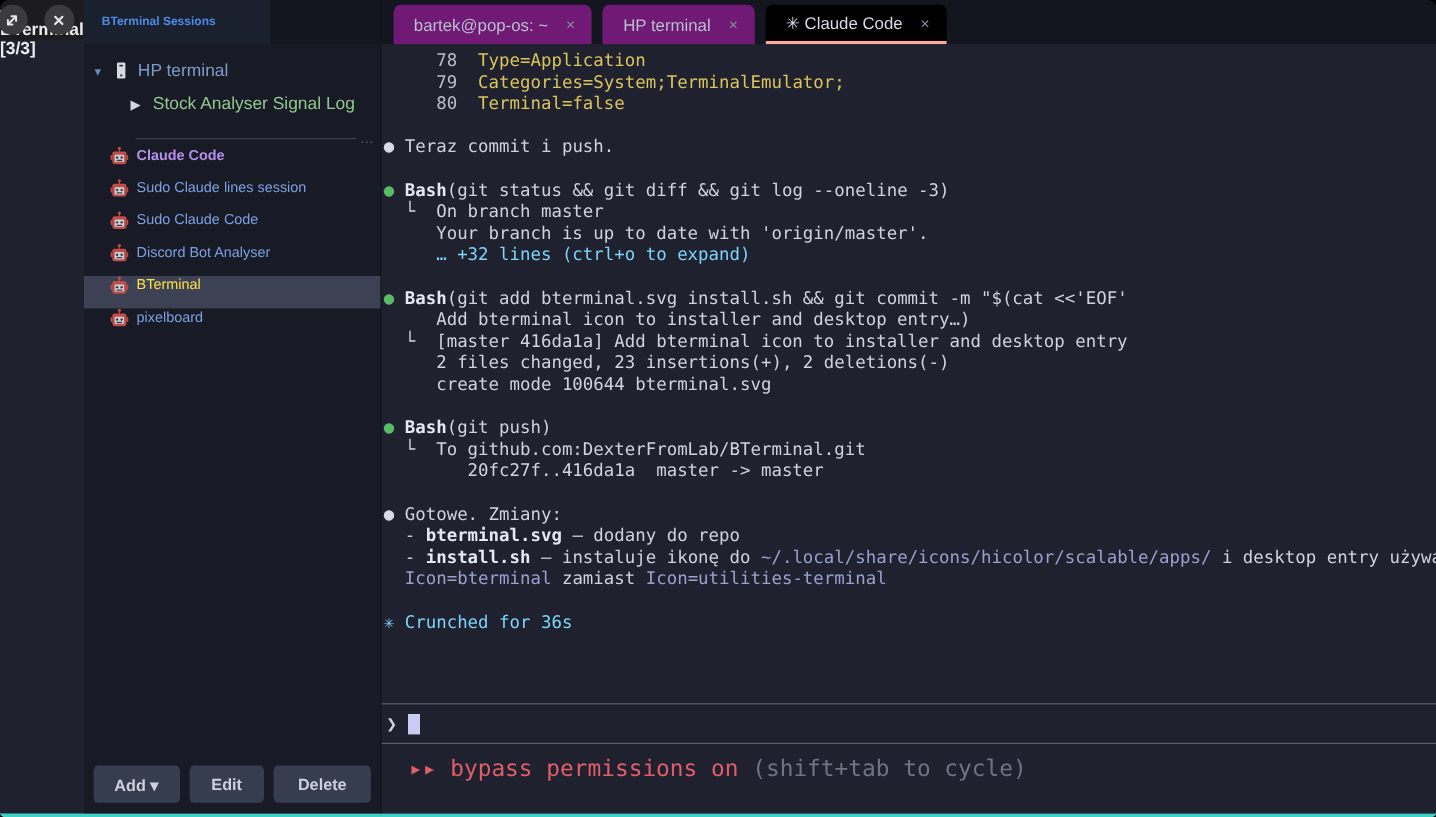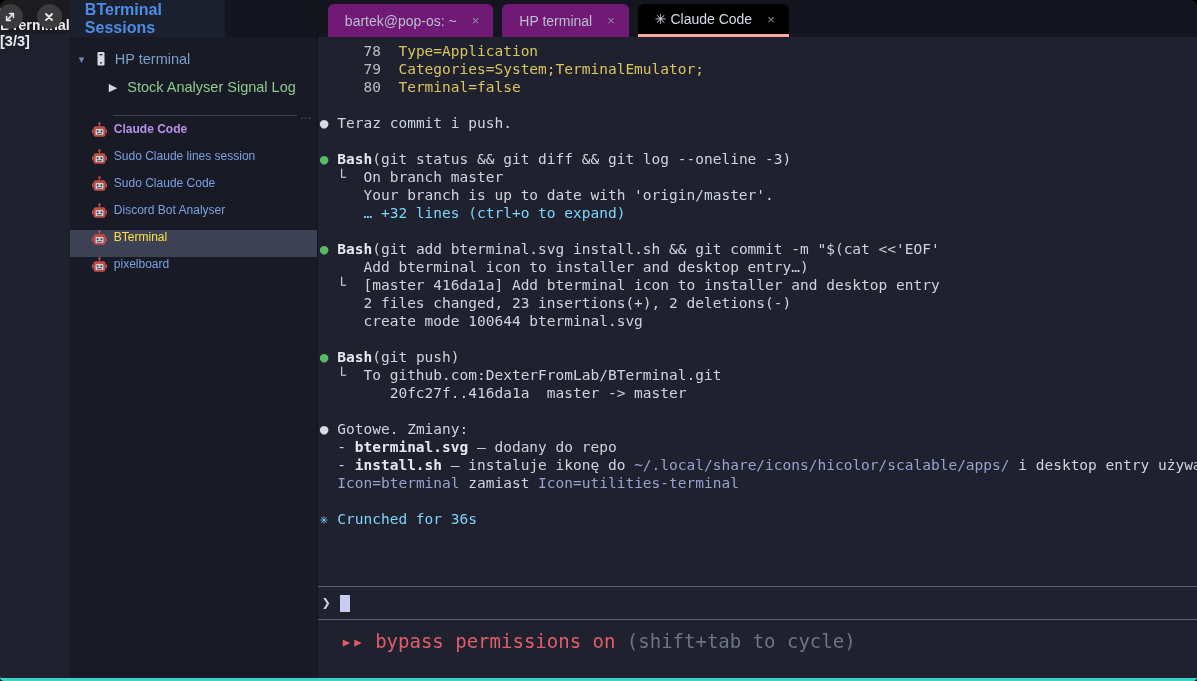--- a/index.html
+++ b/index.html
@@ -21,21 +21,21 @@
   .titlebar .title{color:#e9eaec;font-weight:bold;font-size:14.5px;}
   .win-controls{position:absolute;right:8px;top:0;height:33px;display:flex;align-items:center;gap:14px;}
   .win-btn{width:25px;height:25px;border-radius:50%;background:#3b3b3e;display:flex;align-items:center;justify-content:center;cursor:default;}
   .win-btn svg{display:block;}
   
   .content{flex:1;display:flex;min-height:0;}
   
   .sidebar{width:248px;flex:0 0 248px;background:#181b25;display:flex;flex-direction:column;border-right:1px solid #10131a;}
   .sidebar-strip{height:37px;flex:0 0 37px;background:#13161f;display:flex;}
   .sidebar-header{width:155px;background:#1b202e;display:flex;align-items:center;padding-left:15px;}
-  .sidebar-header span{color:#4d8ce4;font-weight:bold;font-size:16px;}
+  .sidebar-header span{color:#4d8ce4;font-weight:bold;font-size:10px;}
   .tree{padding-top:8px;}
   .tree-row{height:28px;display:flex;align-items:center;padding-left:9px;font-size:14.5px;color:#7c9dca;}
   .tree-caret{color:#6e87c0;font-size:11px;width:16px;}
   .tree-row .pc-icon{margin-right:8px;}
   .tree-child{height:28px;display:flex;align-items:center;padding-left:39px;font-size:14.5px;color:#8fc98f;}
   .tree-play{color:#d2d6e0;font-size:11px;margin-right:10px;}
   .side-divider{display:flex;align-items:center;margin:11px 5px 4px 43px;}
   .side-divider .line{flex:1;border-top:1px solid #3c414d;}
   .side-divider .dots{color:#5a5f6b;font-size:12px;margin-left:3px;line-height:6px;}
   .session-list{display:flex;flex-direction:column;}
@@ -214,20 +214,25 @@
               <circle cx="5.6" cy="9.3" r="1" fill="#383d47"></circle>
               <circle cx="9.4" cy="9.3" r="1" fill="#383d47"></circle>
               <rect x="5" y="11.2" width="5" height="1.1" rx="0.5" fill="#383d47"></rect>
             </svg>
           <span>pixelboard</span>
         </div>
       </div>
 
       <div class="side-spacer"></div>
 
+      <div class="side-buttons">
+        <button class="side-btn btn-add">Add ▾</button>
+        <button class="side-btn btn-edit">Edit</button>
+        <button class="side-btn btn-delete">Delete</button>
+      </div>
     </div>
 
     <div class="main">
       <div class="tabstrip">
         <div class="tab">
           <span>bartek@pop-os: ~</span>
           <span class="close">×</span>
         </div>
         <div class="tab">
           <span>HP terminal</span>

